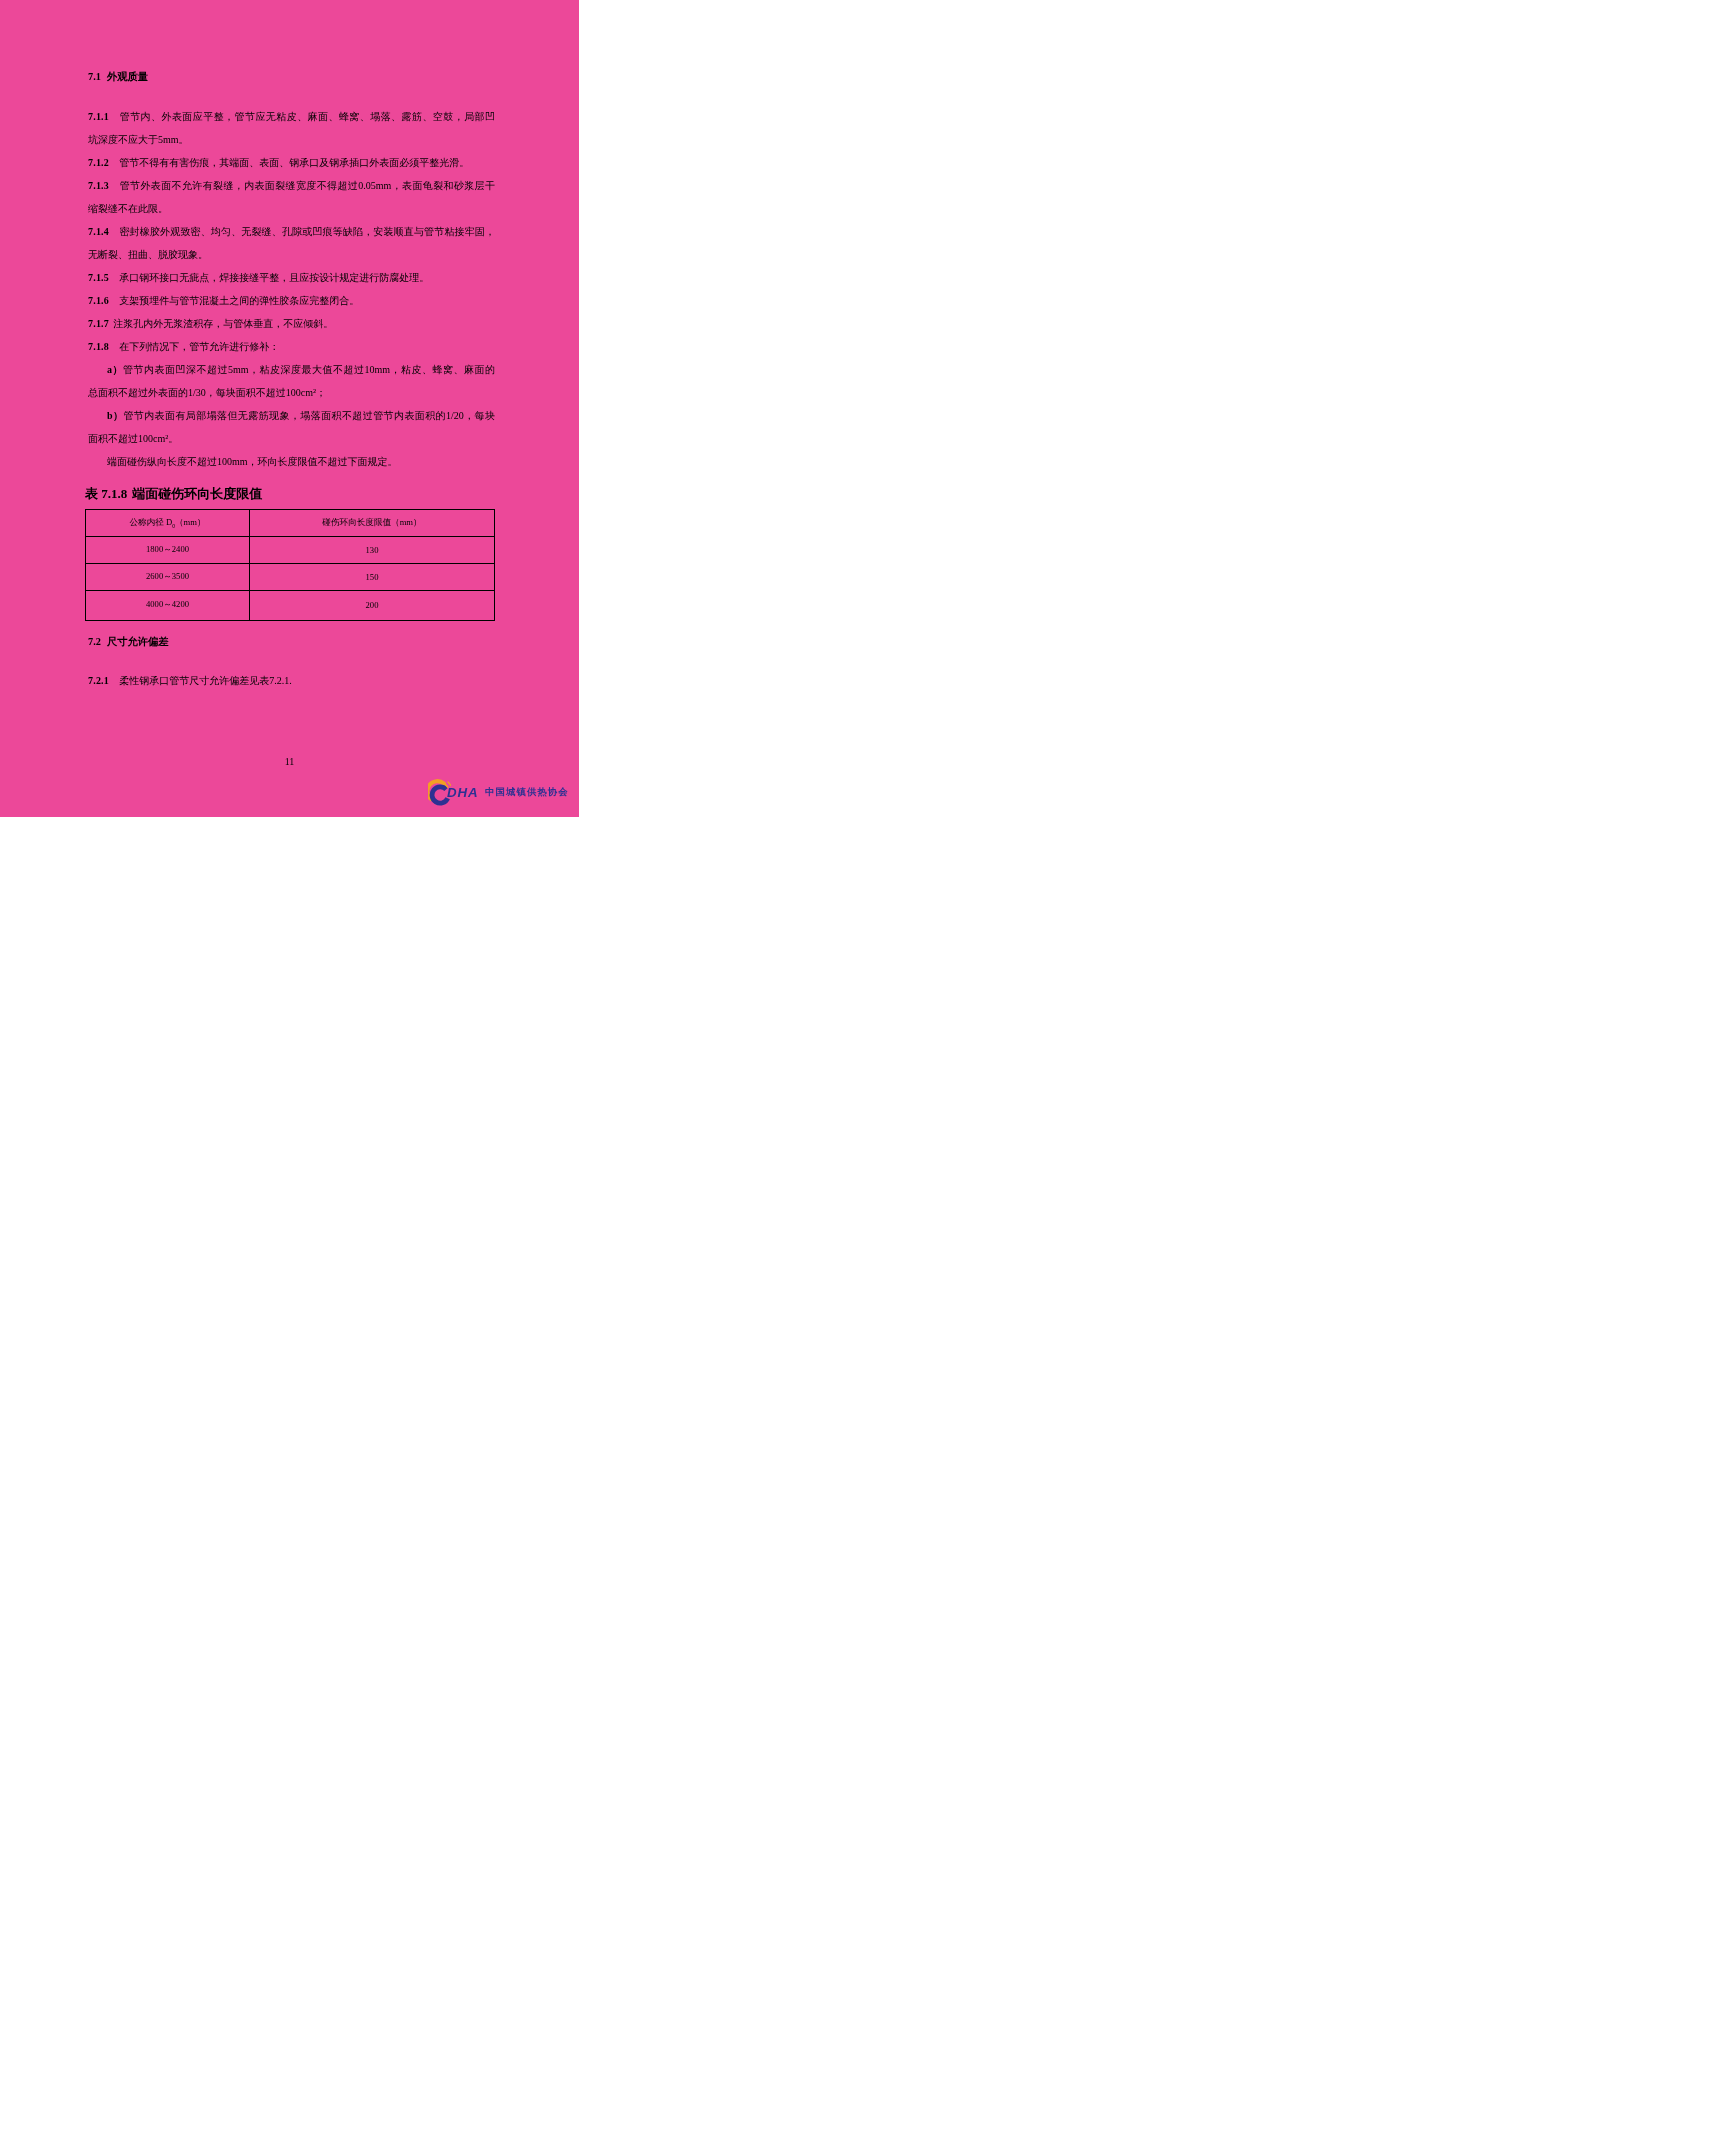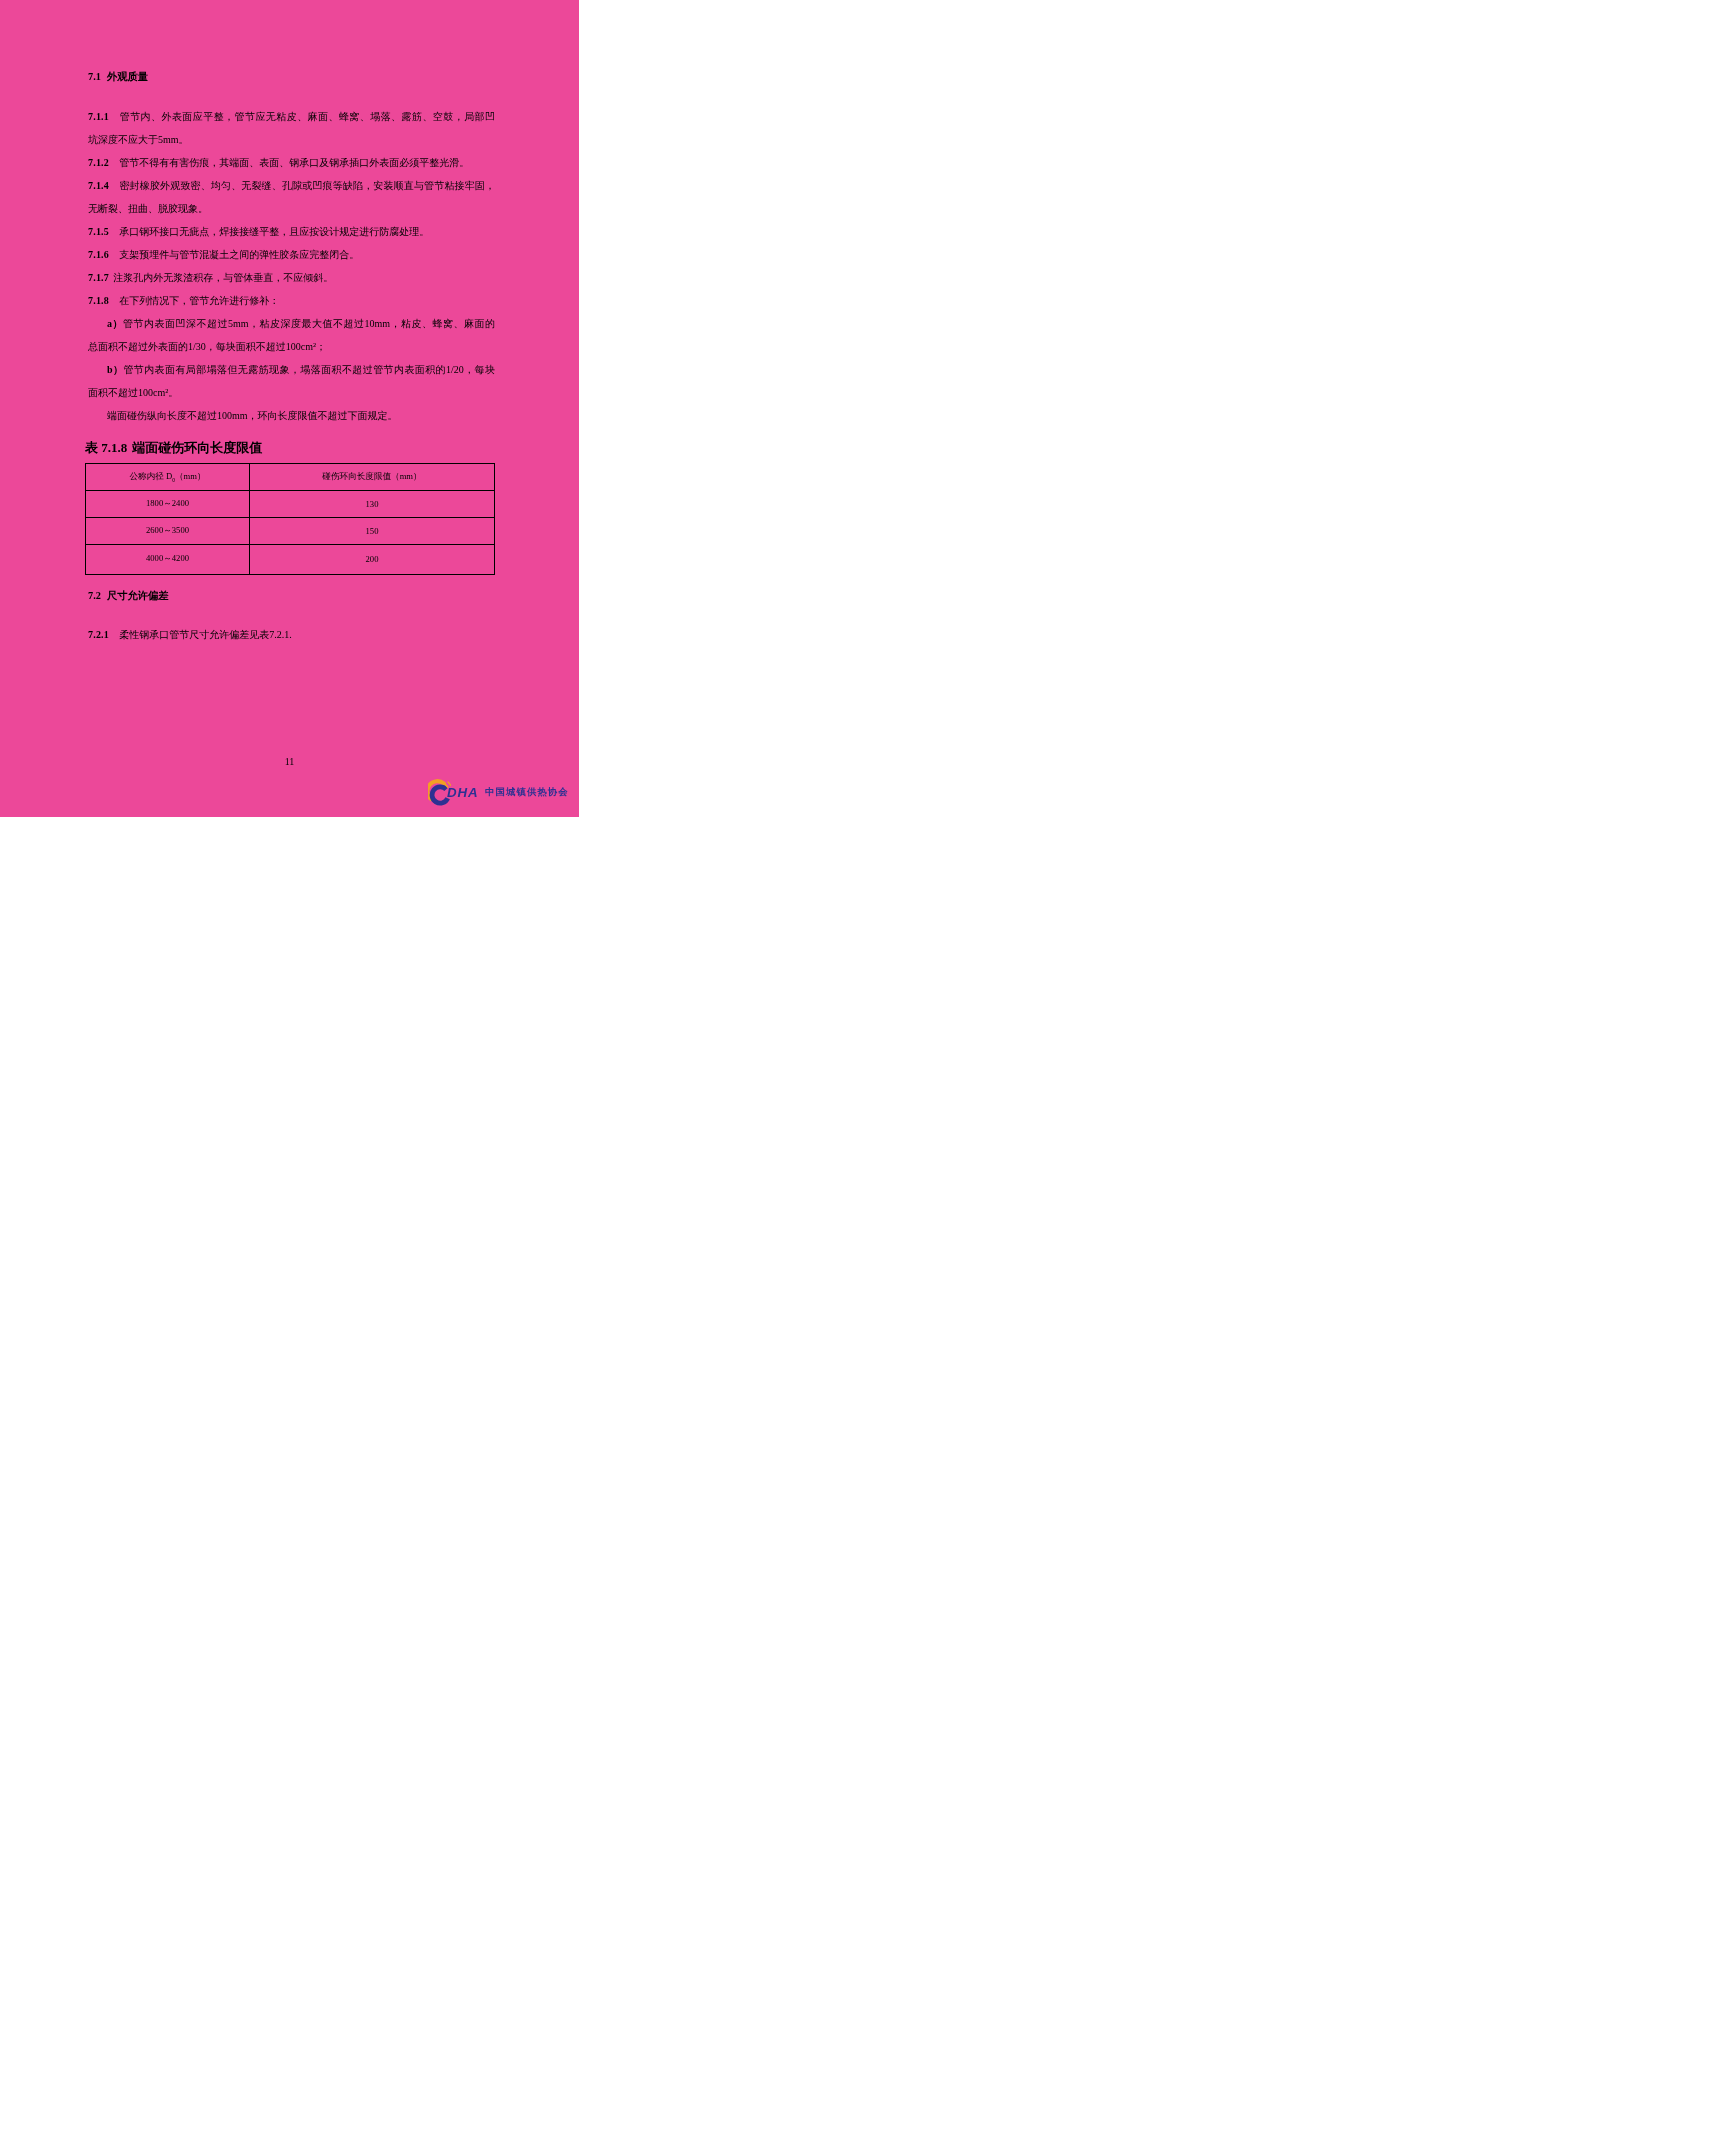--- a/index.html
+++ b/index.html
@@ -90,20 +90,24 @@
 
     <p class="clause">
       <span class="ln jl"><b class="num">7.1.1</b><span>管节内、外表面应平整，管节应无粘皮、麻面、蜂窝、塌落、露筋、空鼓，局部凹</span></span>
       <span class="ln">坑深度不应大于5mm。</span>
     </p>
 
     <p class="clause">
       <span class="ln"><b class="num">7.1.2</b><span>管节不得有有害伤痕，其端面、表面、钢承口及钢承插口外表面必须平整光滑。</span></span>
     </p>
 
+    <p class="clause">
+      <span class="ln jl"><b class="num">7.1.3</b><span>管节外表面不允许有裂缝，内表面裂缝宽度不得超过0.05mm，表面龟裂和砂浆层干</span></span>
+      <span class="ln">缩裂缝不在此限。</span>
+    </p>
 
     <p class="clause">
       <span class="ln jl"><b class="num">7.1.4</b><span>密封橡胶外观致密、均匀、无裂缝、孔隙或凹痕等缺陷，安装顺直与管节粘接牢固，</span></span>
       <span class="ln">无断裂、扭曲、脱胶现象。</span>
     </p>
 
     <p class="clause">
       <span class="ln"><b class="num">7.1.5</b><span>承口钢环接口无疵点，焊接接缝平整，且应按设计规定进行防腐处理。</span></span>
     </p>
 

